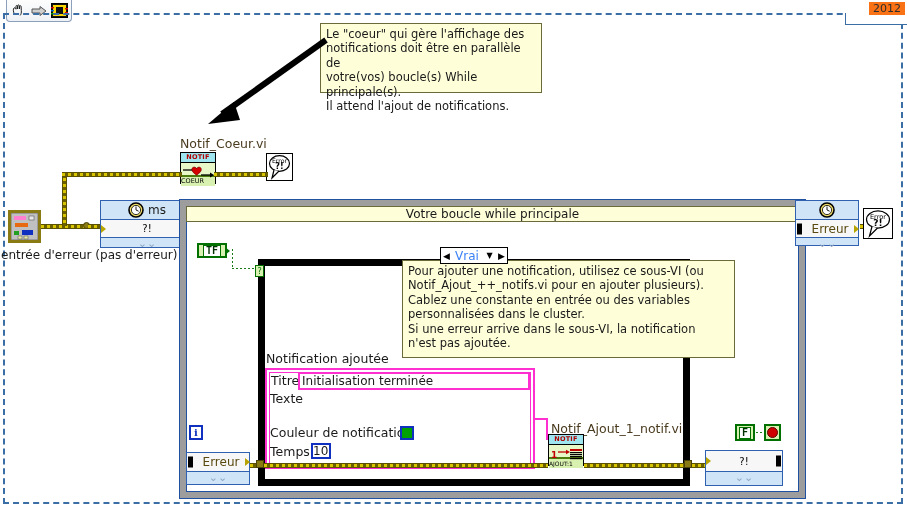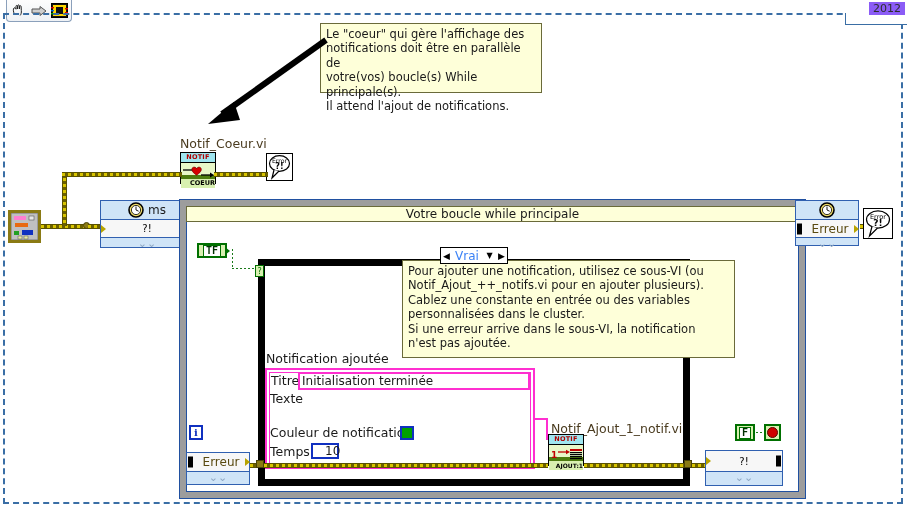--- a/index.html
+++ b/index.html
@@ -30,21 +30,21 @@
   .diagram-frame {
     position: absolute; left: 3px; top: 13px;
     width: 900px; height: 491px;
     border: 2px dashed #3a6ea5;
     box-sizing: border-box;
   }
   
   .version-tab {
     position: absolute; right: 2px; top: 2px;
     font-size: 11px; color:#2d2d2d; padding: 0 4px;
-    background:#8b5cf6; font-family: "DejaVu Sans", sans-serif;
+    background:#f97316; font-family: "DejaVu Sans", sans-serif;
   }
   .version-cut {
     position:absolute; right:0px; top:13px; width:62px; height:12px;
     background:#fff; border-left:1px solid #3a6ea5; border-bottom:1px solid #3a6ea5;
     box-sizing:border-box;
   }
   .top-white-mask {
     position:absolute; right:2px; top:11px; width:62px; height:5px; background:#fff;
   }
 
@@ -70,22 +70,22 @@
     position:absolute; box-sizing:border-box;
     border:1px solid #000; background:#15803d;
   }
   .subvi .hdr {
     height:9px; background:#9fe5ef; font-size:6.5px; line-height:9px;
     text-align:center; color:#b00000; font-weight:bold; letter-spacing:0.2px;
     border-bottom:1px solid #000; font-family:"DejaVu Sans", sans-serif;
   }
   .subvi .ftr {
     height:9px; background:#d8f0b0; font-size:6.5px; line-height:9px;
-    text-align:right; color:#000; font-weight:bold;
-    border-top:4px solid #4d7c0f;
+    text-align:left; color:#000; font-weight:normal;
+    border-top:2px solid #4d7c0f;
   }
   .subvi .body { position:relative; background:#e8f7c8; }
 
   
   .errbubble {
     position:absolute; border:1px solid #000; background:#fff;
     box-sizing:border-box;
   }
 
   
@@ -159,21 +159,21 @@
     position:absolute; border:2px solid #ff2fd0; background:#ffffff;
     box-sizing:border-box;
   }
   .cluster-inner { position:absolute; inset:2px; border:1px solid #ff2fd0; box-sizing:border-box;}
   .cfield {
     border:2px solid #ff2fd0; background:#fff; box-sizing:border-box;
     font-size:12px; color:#1a1a1a; line-height:15px; padding:0 2px;
   }
   .colorbox { width:14px; height:14px; background:#00a000; border:2px solid #1030c0; box-sizing:border-box;}
   .numbox { border:2px solid #1030c0; background:#fff; box-sizing:border-box;
-     font-size:12px; line-height:13px; padding:0 12px; color:#1a1a1a;}
+     font-size:12px; line-height:13px; padding:0 0; color:#1a1a1a;}
 
   
   .boolconst {
     position:absolute; border:2px solid #007000; background:#d8f0b0;
     box-sizing:border-box; font-size:10px; font-weight:bold; color:#003000;
     display:flex; align-items:center; justify-content:center; font-family:"DejaVu Sans Mono", monospace;
   }
   .boolconst .bc-in { border:1px solid #007000; background:#fff; padding:0 2px; line-height:10px;}
   .bool-out { position:absolute; right:-5px; top:50%; transform:translateY(-50%);
     width:0; height:0; border-top:4px solid transparent; border-bottom:4px solid transparent;
@@ -296,20 +296,21 @@
       <rect x="0" y="0" width="27" height="27" fill="#c0c0c0" stroke="#777" stroke-width="1"></rect>
       <rect x="3" y="3" width="12" height="4" fill="#ff7fd0"></rect>
       <rect x="18" y="3" width="5" height="4" fill="#e8e8e8" stroke="#555" stroke-width="0.6"></rect>
       <rect x="4" y="10" width="13" height="4" fill="#e86a10"></rect>
       <rect x="3" y="18" width="5" height="4" fill="#22a022"></rect>
       <rect x="11" y="17" width="11" height="5" fill="#1030c0"></rect>
       <rect x="7" y="23" width="4" height="3" fill="#e8e8a0" stroke="#555" stroke-width="0.5"></rect>
       <rect x="13" y="23" width="4" height="3" fill="#e8e8a0" stroke="#555" stroke-width="0.5"></rect>
     </svg>
   </div>
+  <div class="lbl" style="left:1px; top:248px; font-size:12px;">entrée d'erreur (pas d'erreur)</div>
 
   <div class="wire-h" style="left:41px; top:224px; width:47px;"></div>
   <div class="wire-dot" style="left:83px; top:222px;"></div>
   <div class="wire-v" style="left:62px; top:172px; height:54px;"></div>
   <div class="wire-h" style="left:62px; top:172px; width:120px;"></div>
   <div class="wire-h" style="left:214px; top:172px; width:54px;"></div>
   <div class="wire-h" style="left:88px; top:224px; width:14px;"></div>
 
   <div class="bluenode" style="left:100px; top:200px; width:94px; height:48px;">
     <div class="bn-top" style="display:flex;align-items:center;justify-content:center;gap:4px;">

